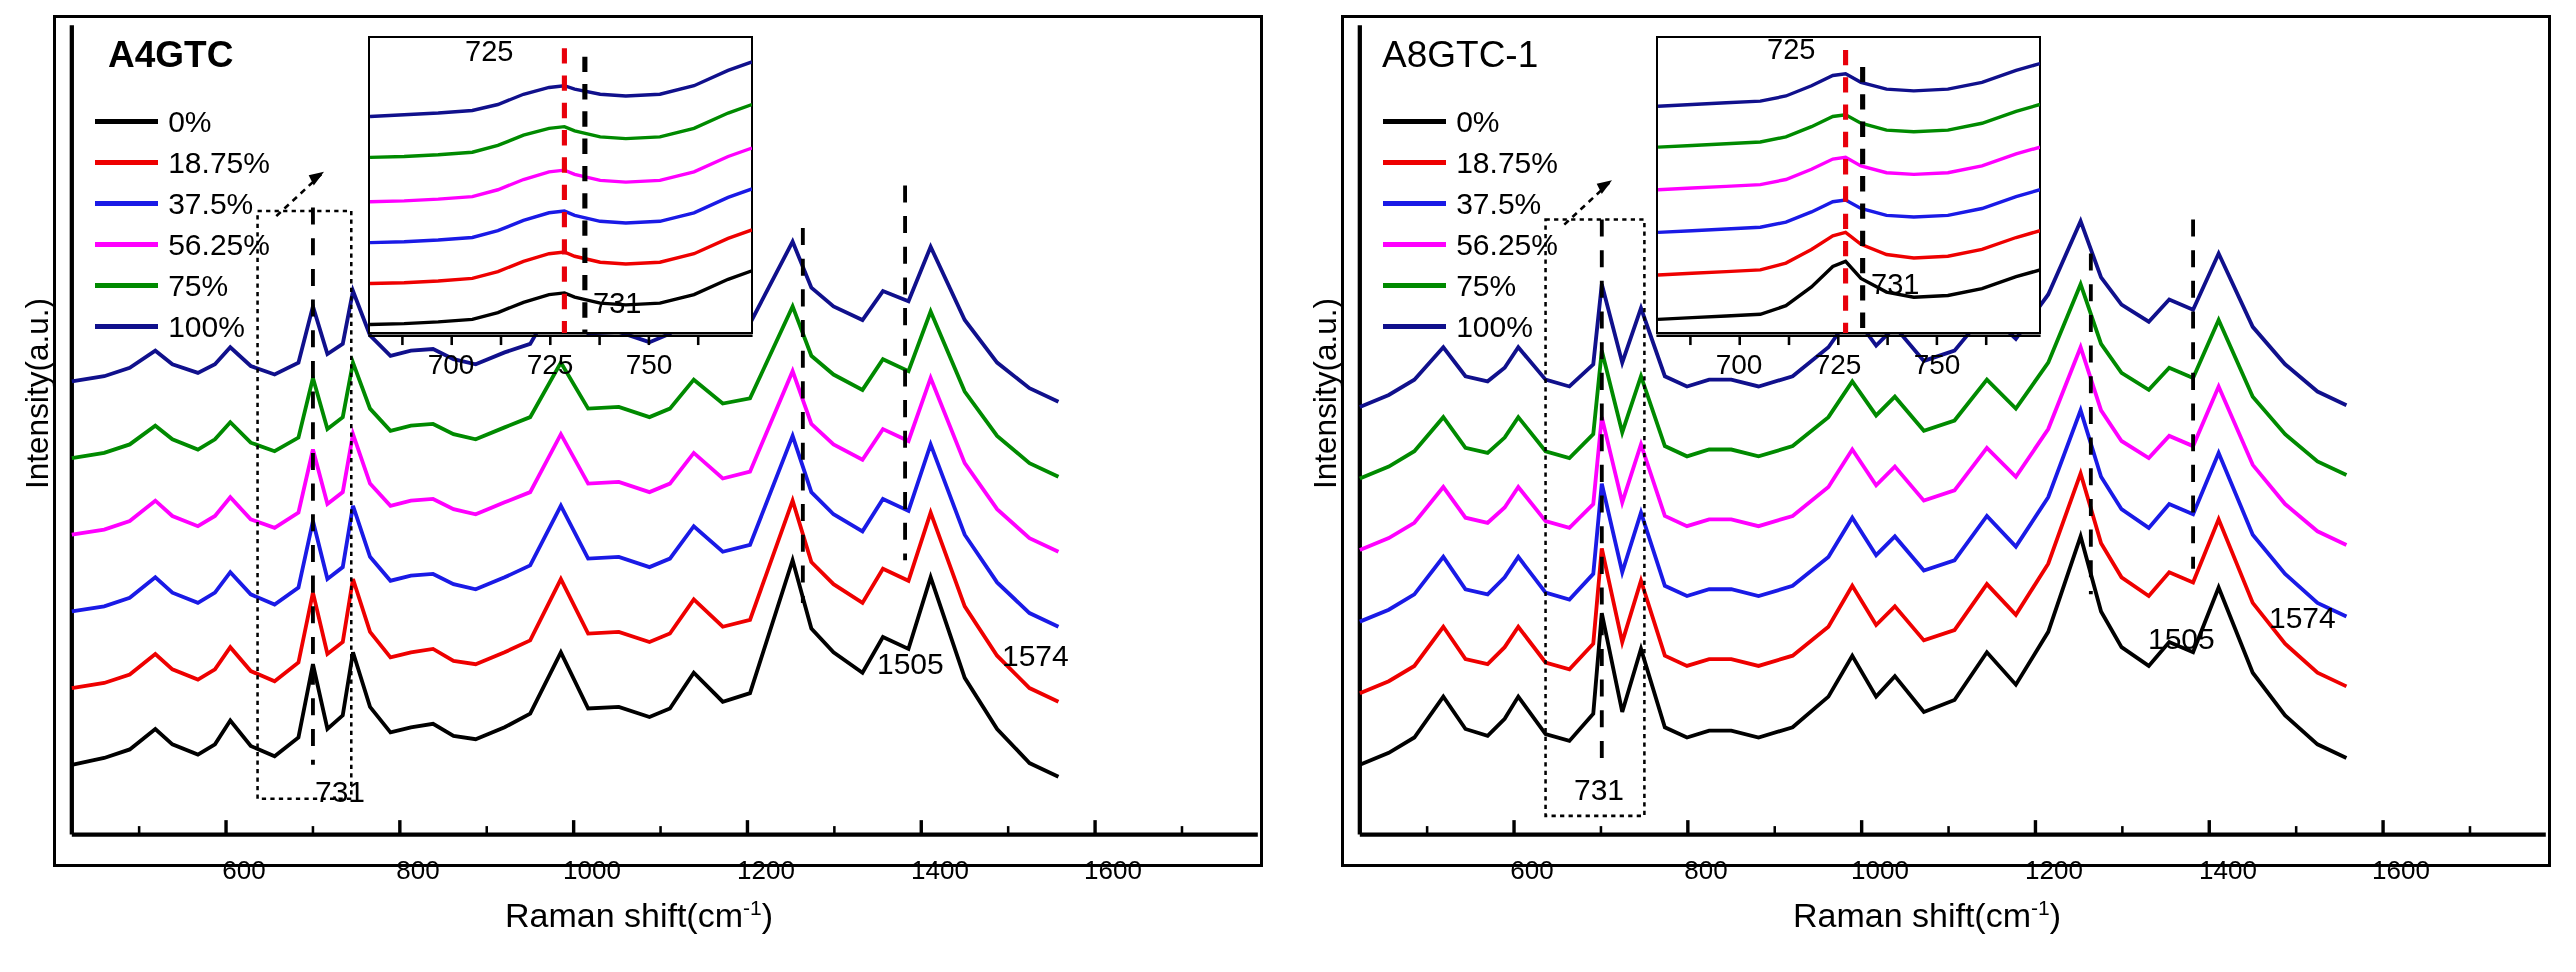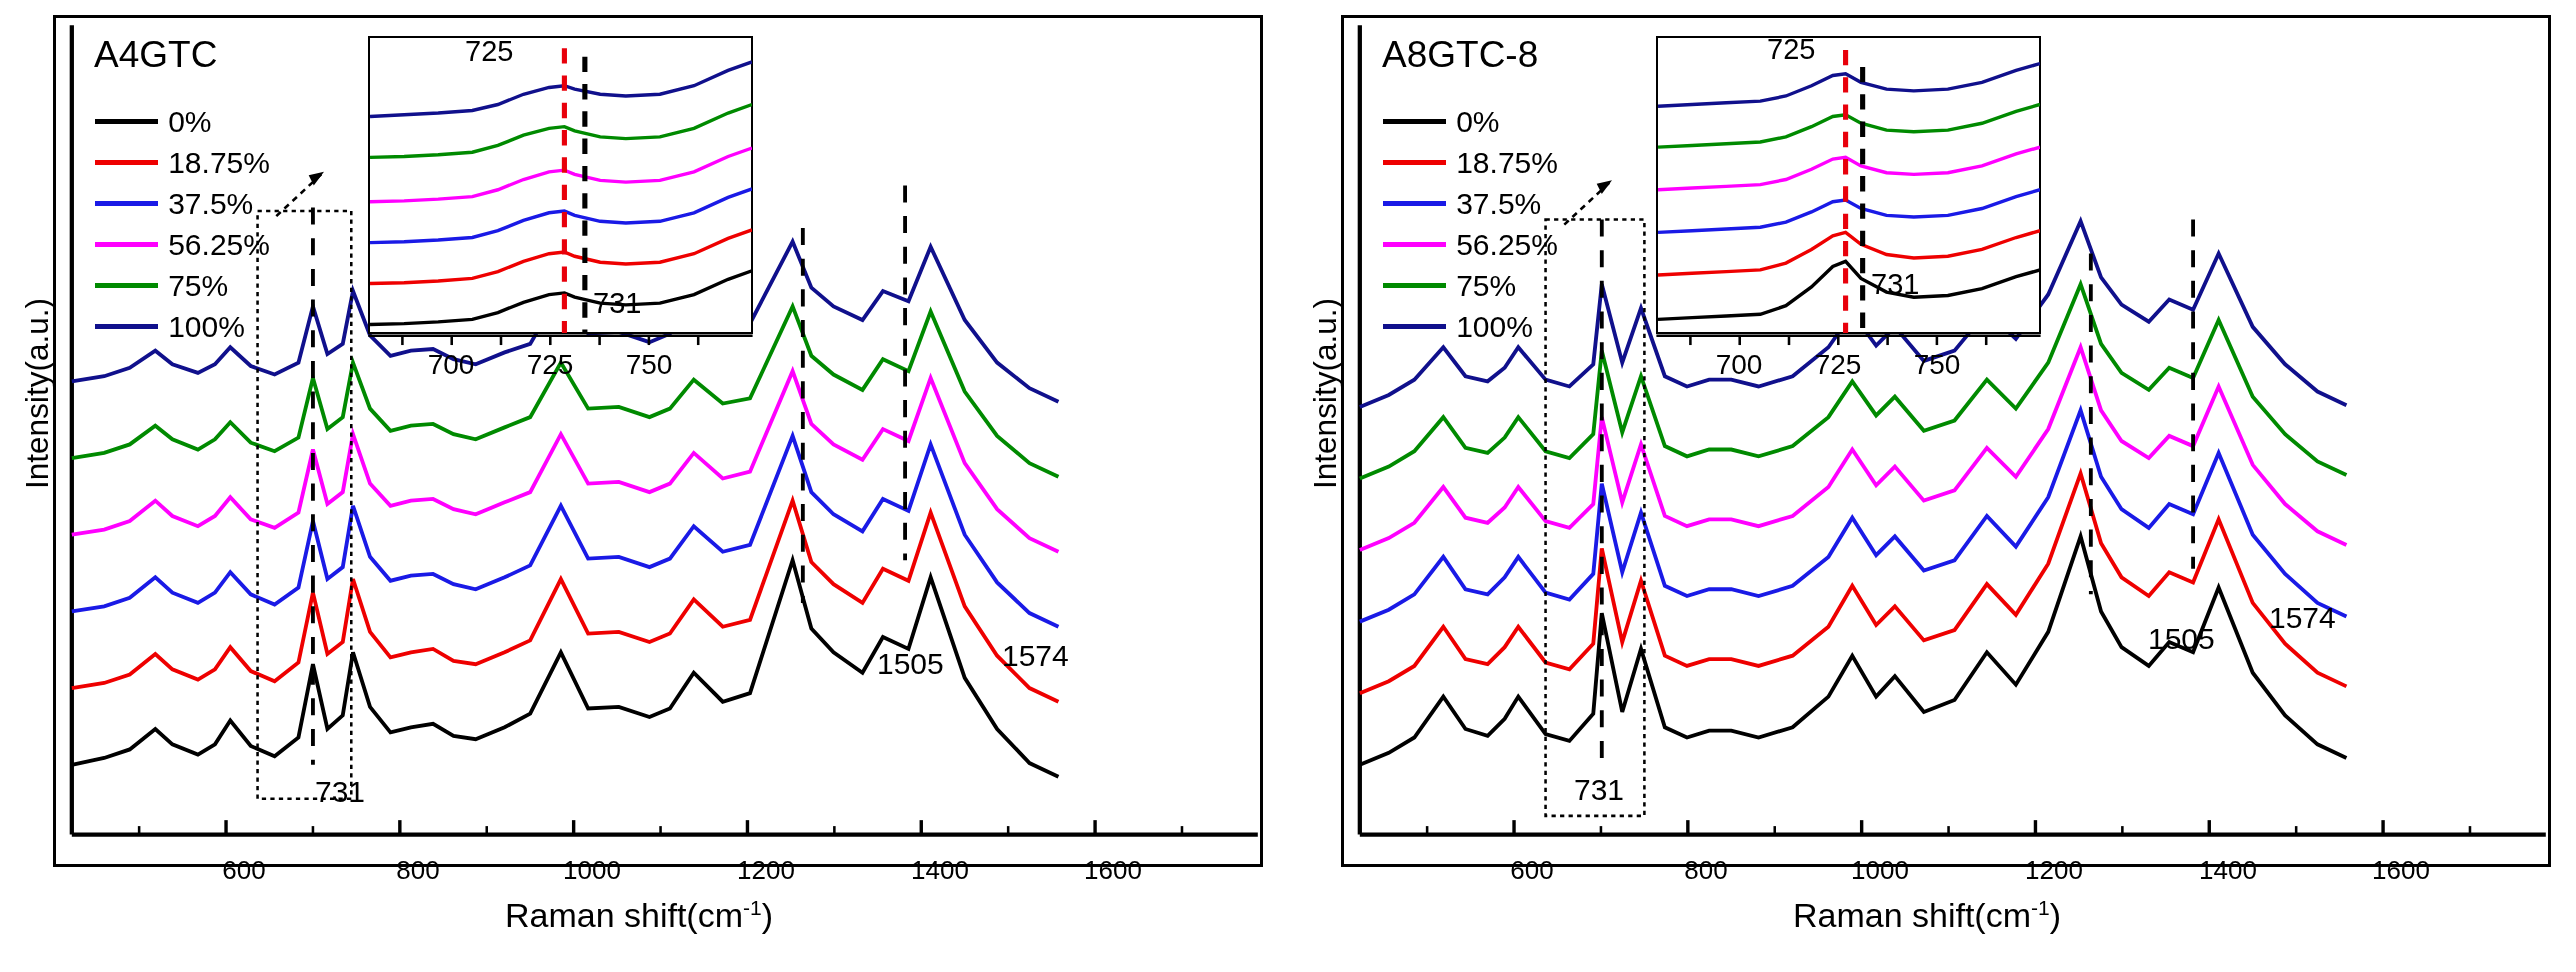--- a/index.html
+++ b/index.html
@@ -28,21 +28,21 @@
 </head>
 <body>
 
 <div class="figure">
 
   <div class="panel panel-left">
     <div class="frame" style="left:53px;top:15.3px;width:1210px;height:852px;"></div>
 
     <div class="ylabel" style="left:-150px;top:375px;">Intensity(a.u.)</div>
 
-    <div class="title" style="left:94px;top:34px;">A4GTC</div>
+    <div class="title" style="left:108px;top:34px;font-weight:bold;">A4GTC</div>
 
     <div class="legend" style="left:95px;top:101px;">
       <div class="legend-row">
         <span class="legend-line" style="background:#000000;"></span>
         <span class="legend-label">0%</span>
       </div>
       <div class="legend-row">
         <span class="legend-line" style="background:#ee0000;"></span>
         <span class="legend-label">18.75%</span>
       </div>
@@ -155,21 +155,21 @@
     <div class="inset-ticklabel" style="left:451px;top:349px;">700</div>
     <div class="inset-ticklabel" style="left:550px;top:349px;">725</div>
     <div class="inset-ticklabel" style="left:649px;top:349px;">750</div>
   </div>
 
   <div class="panel panel-right">
     <div class="frame" style="left:53px;top:15.3px;width:1210px;height:852px;"></div>
 
     <div class="ylabel" style="left:-150px;top:375px;">Intensity(a.u.)</div>
 
-    <div class="title" style="left:94px;top:34px;">A8GTC-8</div>
+    <div class="title" style="left:94px;top:34px;">A8GTC-1</div>
 
     <div class="legend" style="left:95px;top:101px;">
       <div class="legend-row">
         <span class="legend-line" style="background:#000000;"></span>
         <span class="legend-label">0%</span>
       </div>
       <div class="legend-row">
         <span class="legend-line" style="background:#ee0000;"></span>
         <span class="legend-label">18.75%</span>
       </div>

